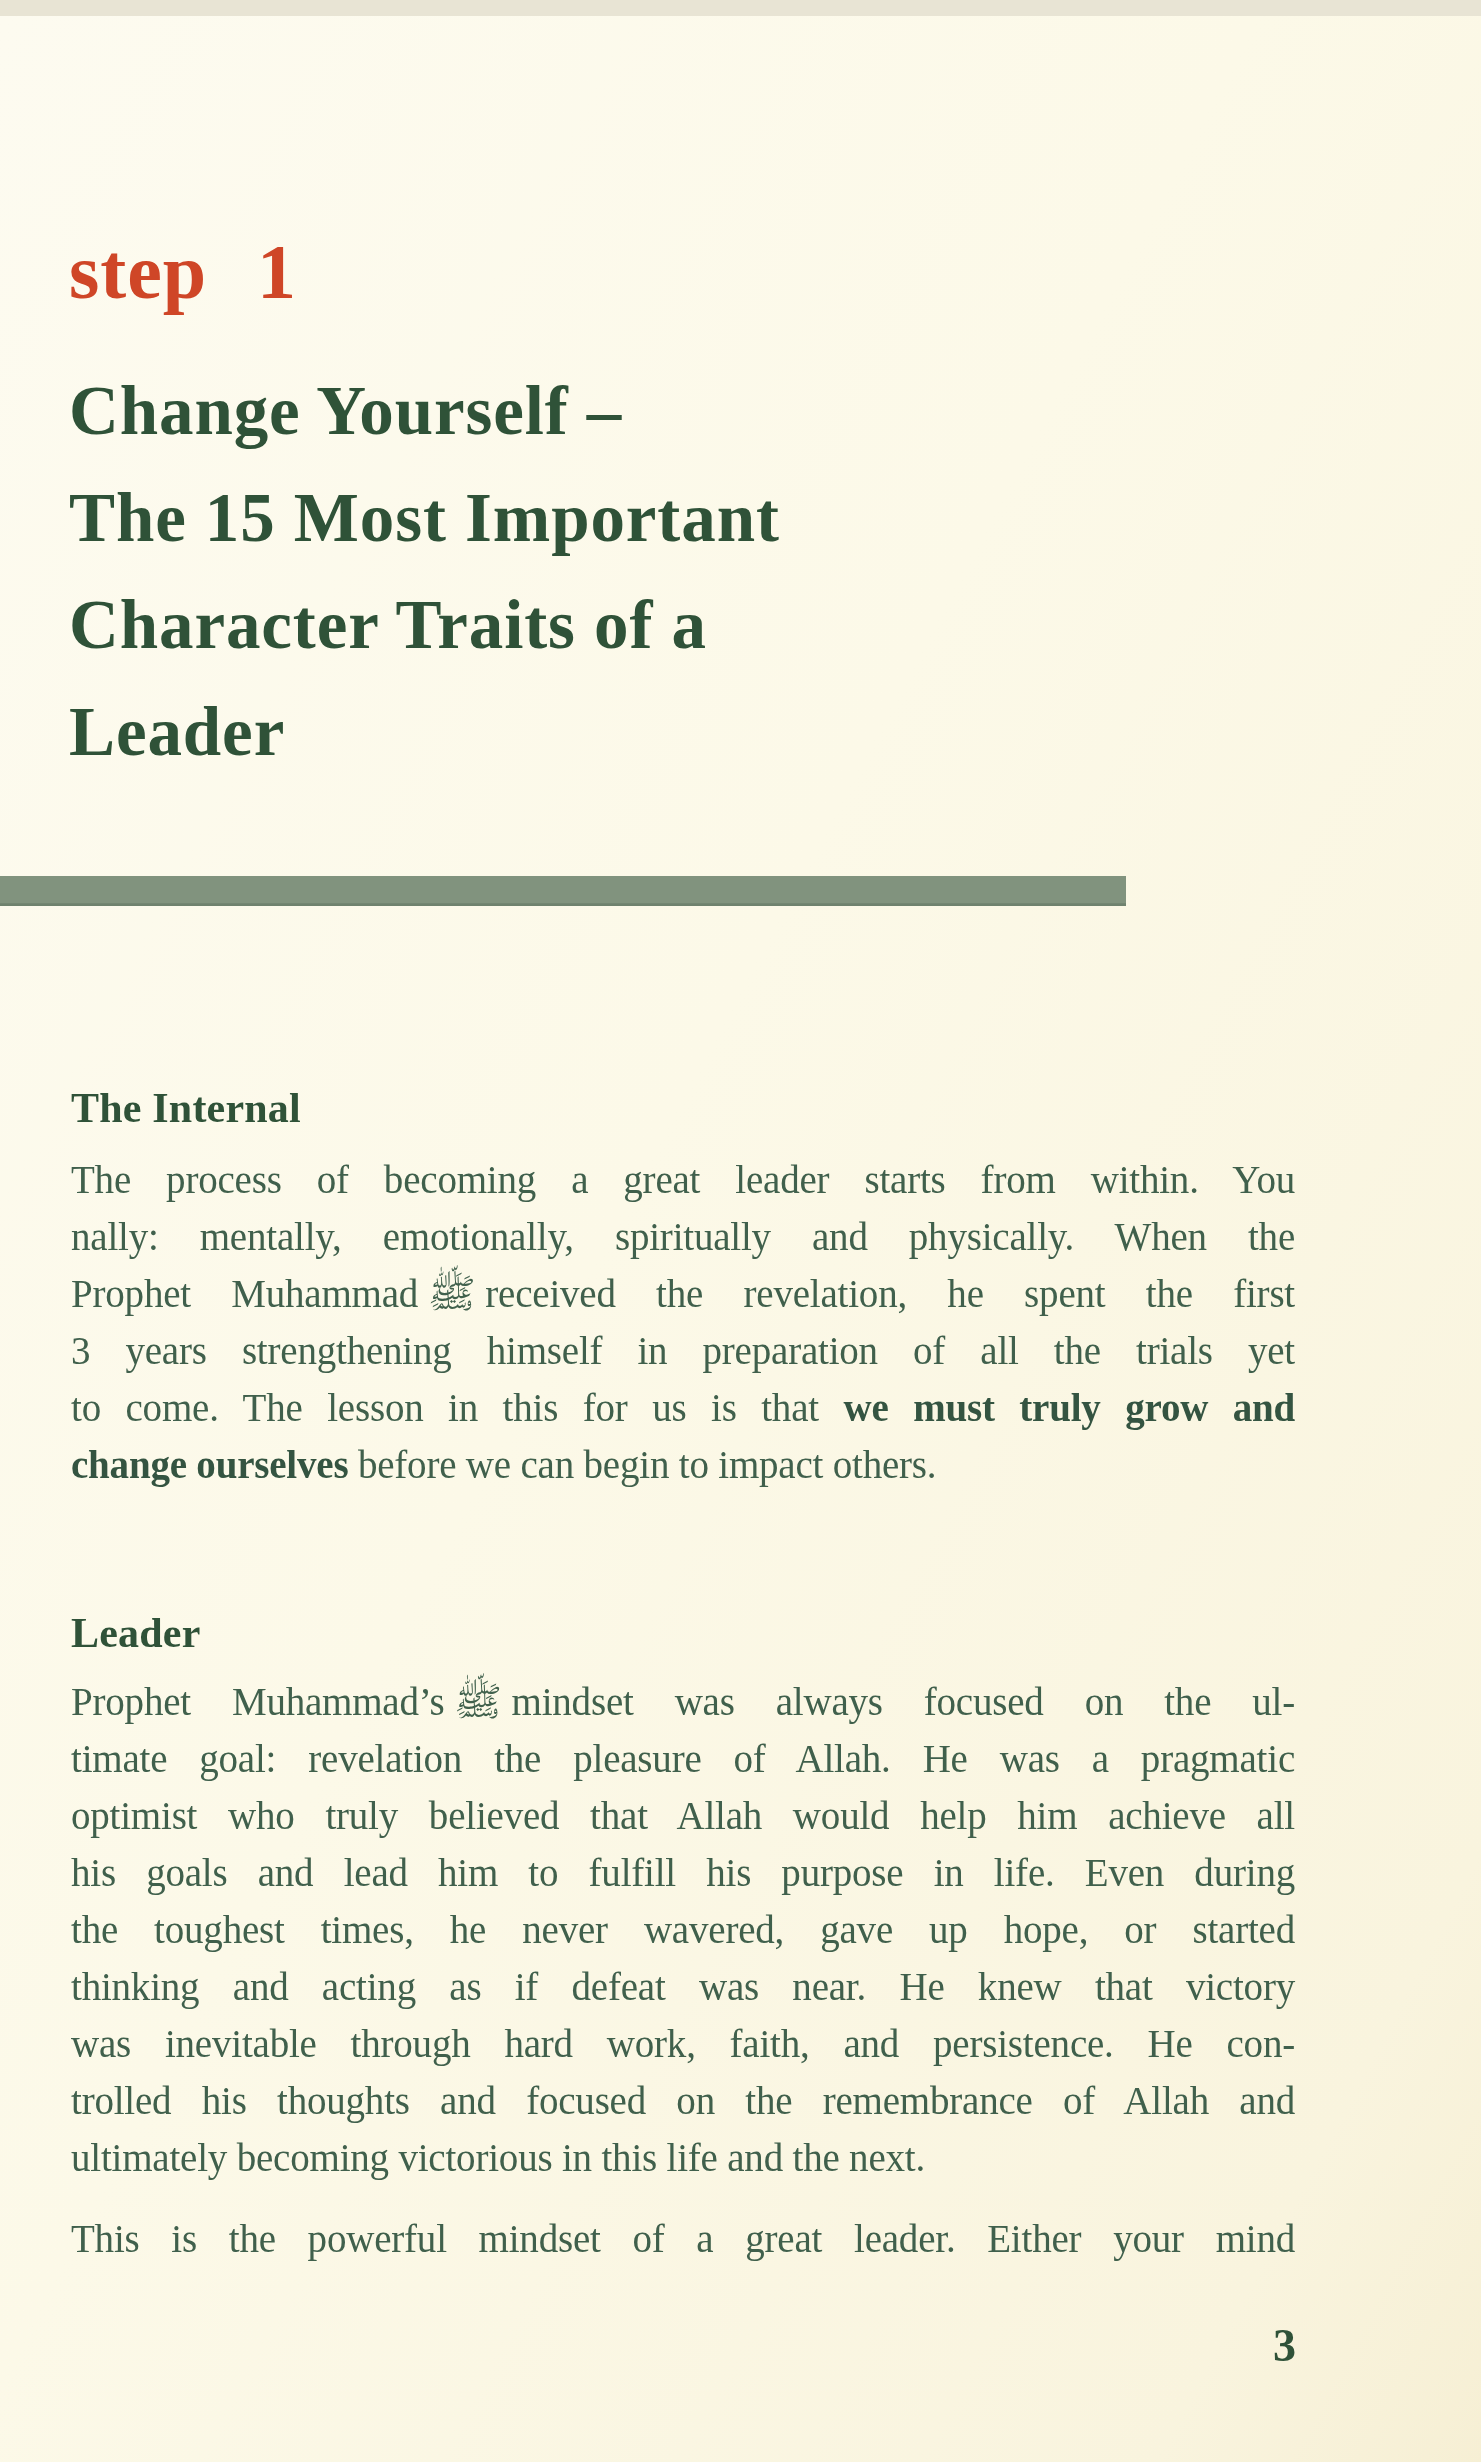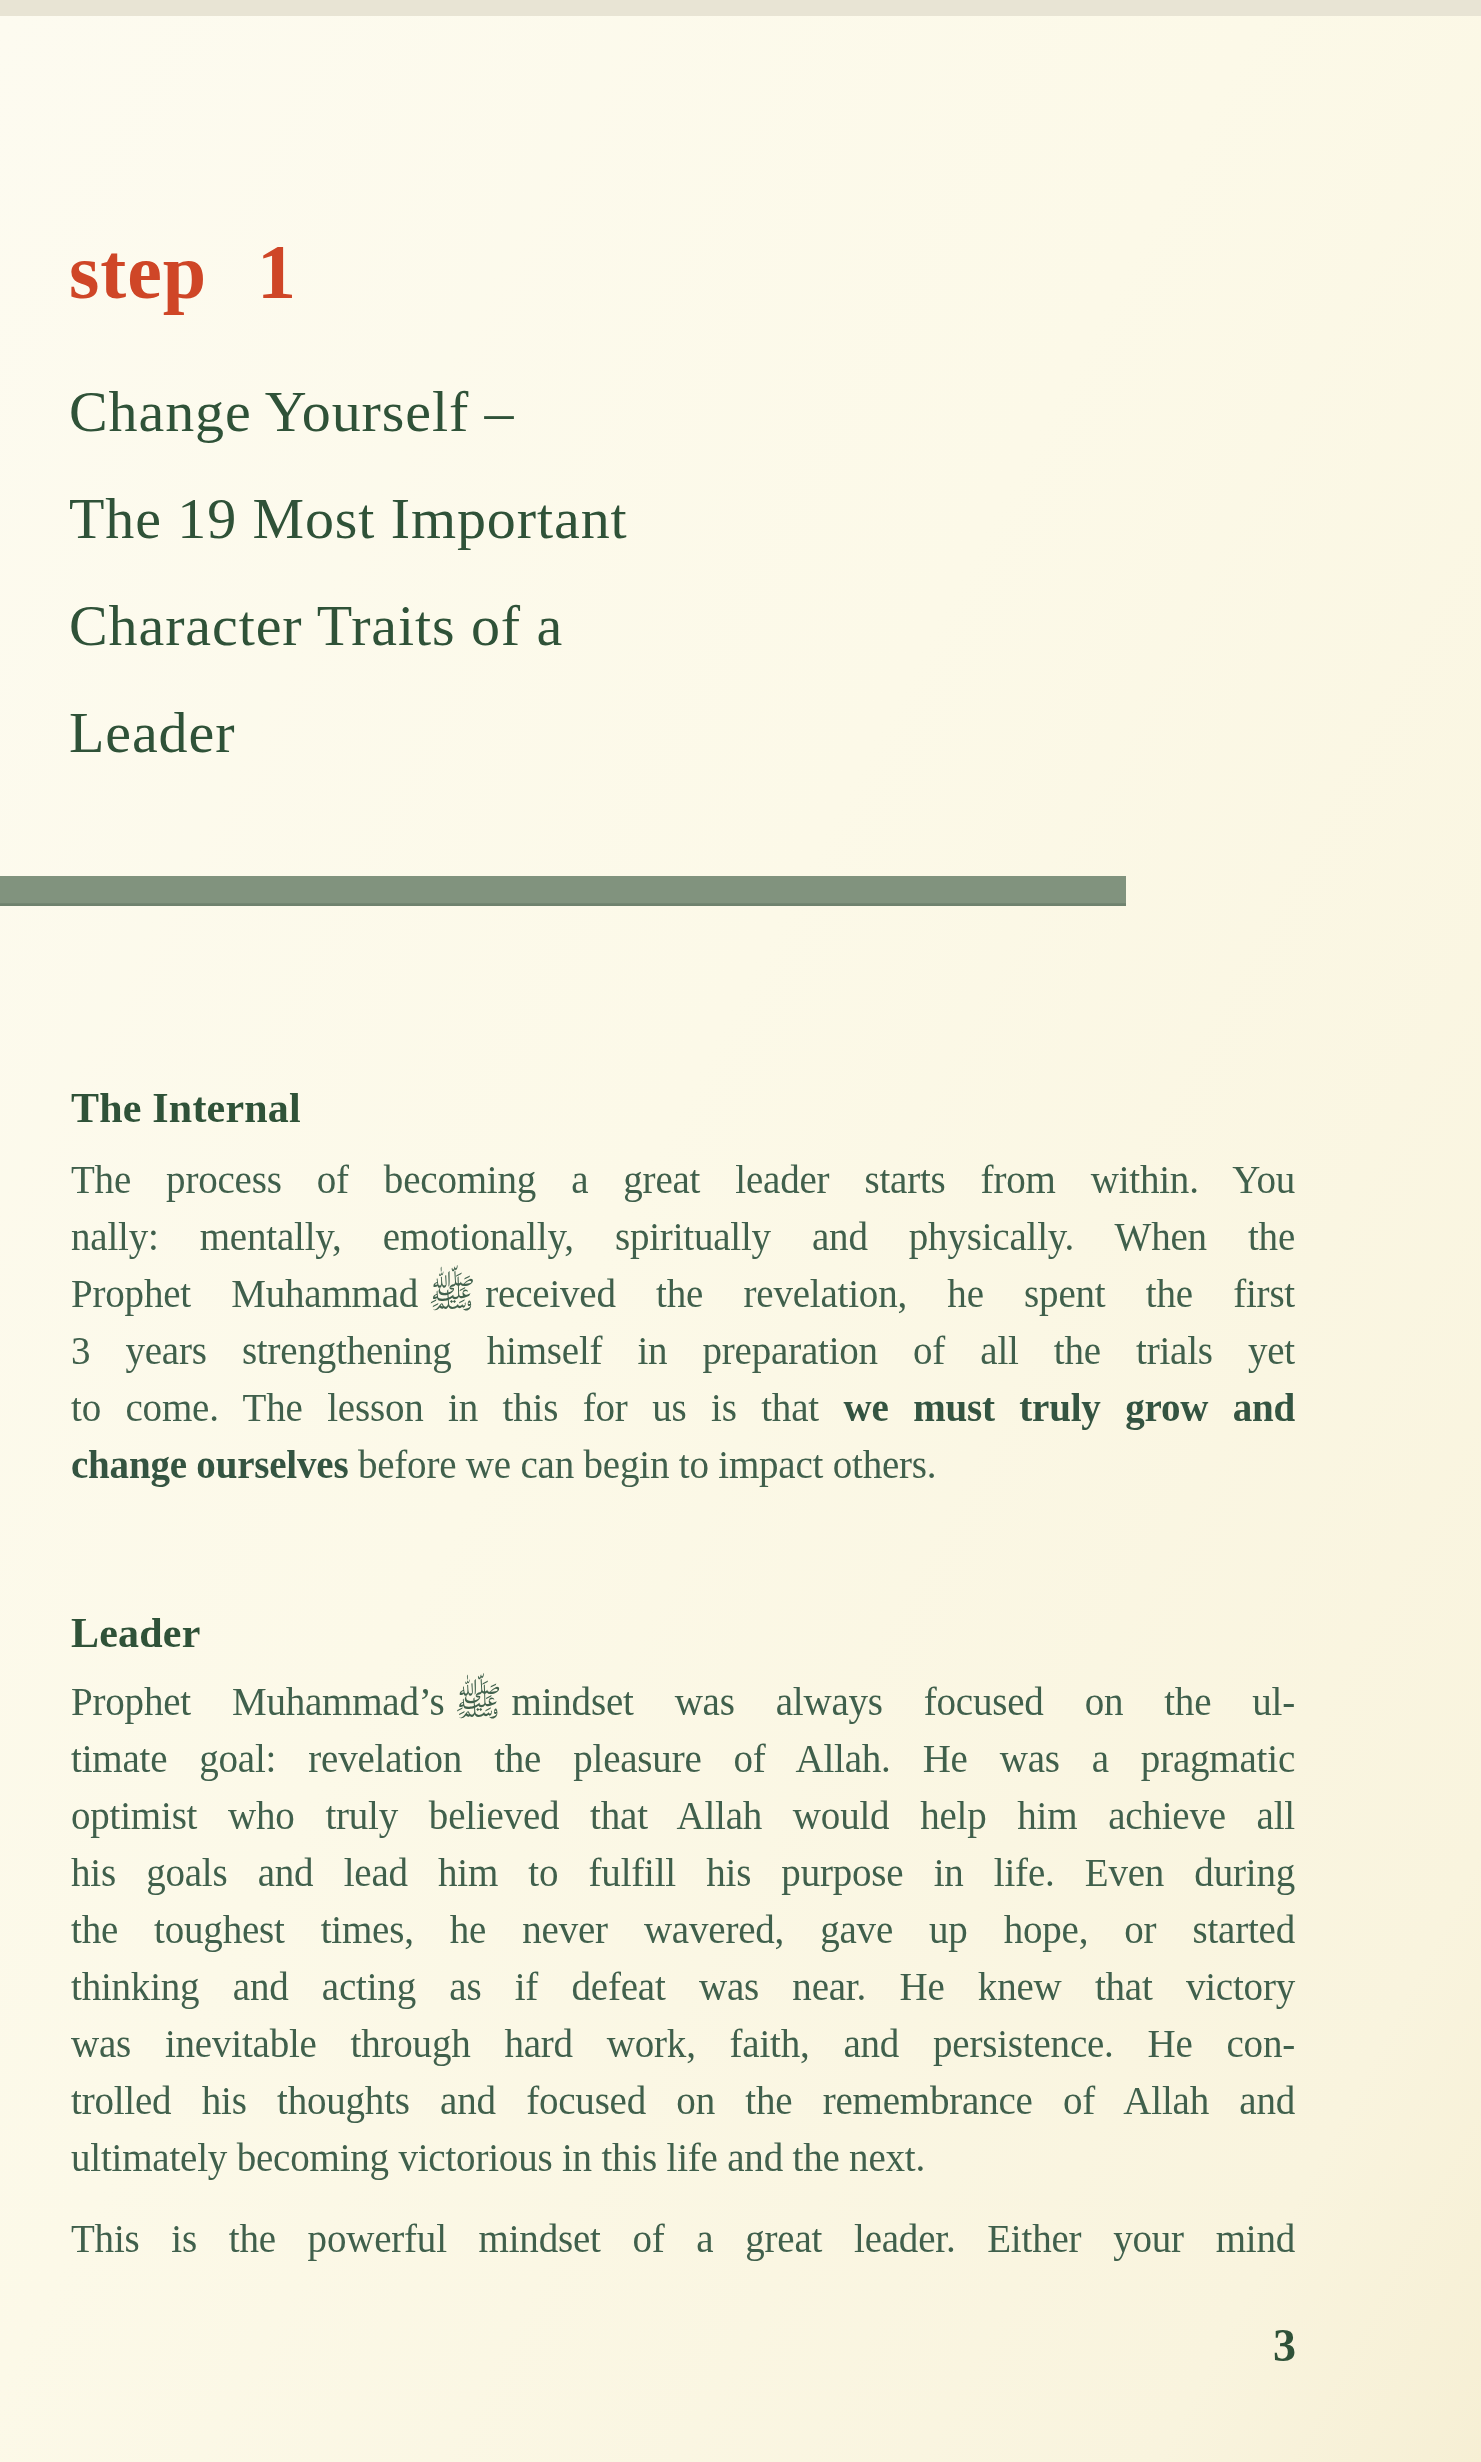--- a/index.html
+++ b/index.html
@@ -11,21 +11,21 @@
     font-family:"Liberation Serif","DejaVu Serif",serif;
     overflow:hidden;
   }
   .step{
     position:absolute;left:69px;top:215px;
     font-size:78px;line-height:82px;font-weight:bold;
     color:#cf4627;letter-spacing:0.9px;word-spacing:0.38em;
   }
   .title{
     position:absolute;left:69px;top:342px;margin:0;
-    font-size:58px;line-height:107px;font-weight:normal;
+    font-size:69px;line-height:107px;font-weight:bold;
     color:#2f5238;letter-spacing:0.9px;
   }
   .title .tl{height:107px;white-space:nowrap;}
   .divider{
     position:absolute;left:0;top:860px;
     width:1126px;height:30px;
     background:#81937e;
     box-shadow:inset 0 -2.7px 0 rgba(60,80,65,0.25);
   }
   .heading{
@@ -57,21 +57,21 @@
 </style>
 </head>
 <body>
 
 <div class="page">
 
   <div class="step">step 1</div>
 
   <h1 class="title">
     <div class="tl">Change Yourself –</div>
-    <div class="tl">The 19 Most Important</div>
+    <div class="tl">The 15 Most Important</div>
     <div class="tl">Character Traits of a</div>
     <div class="tl">Leader</div>
   </h1>
 
   <div class="divider"></div>
 
   <div class="heading h-internal">The Internal</div>
 
   <div class="para p1">
     <div class="bl j">The process of becoming a great leader starts from within. You</div>

